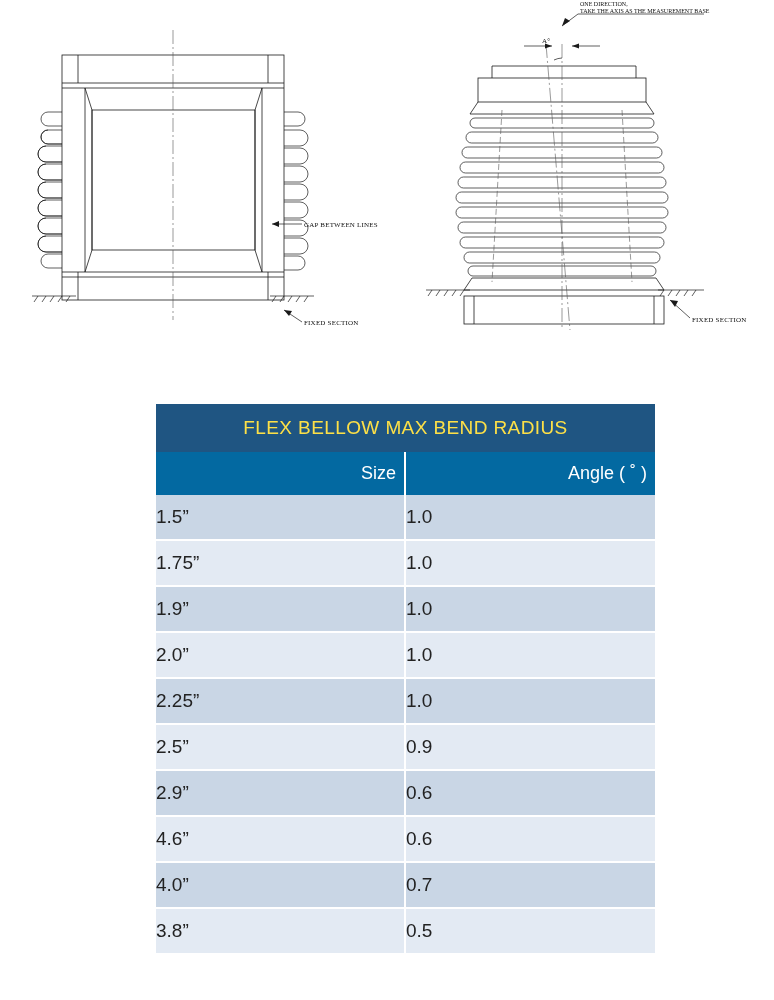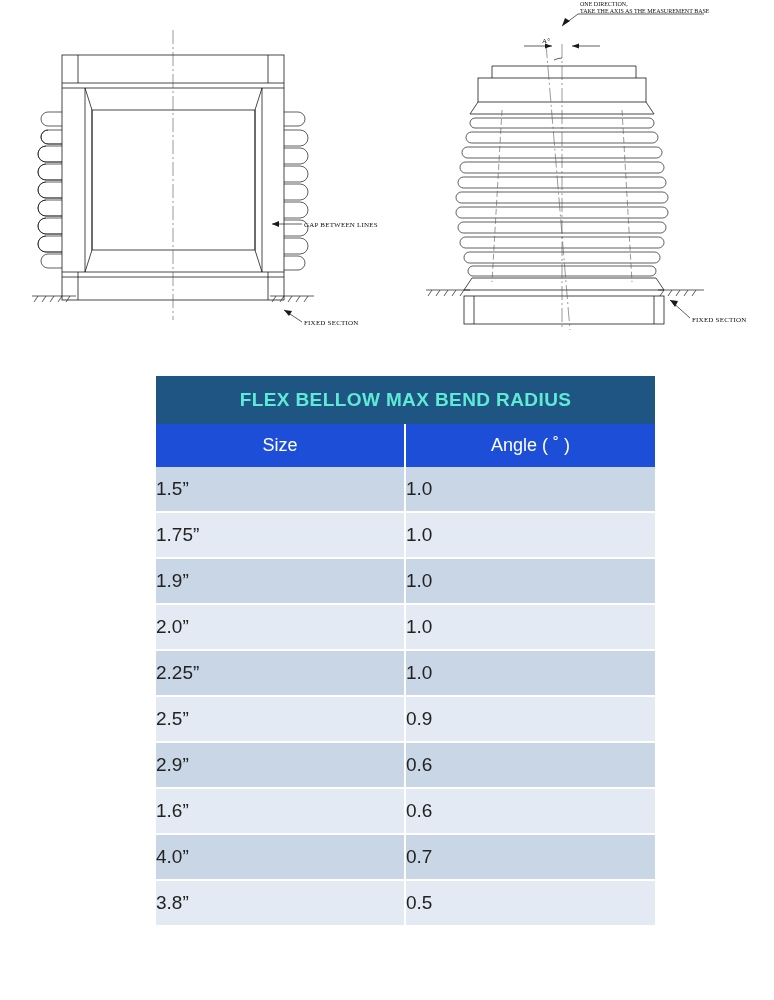--- a/index.html
+++ b/index.html
@@ -48,34 +48,35 @@
     width: 499px;
   }
   table.specs {
     border-collapse: collapse;
     width: 499px;
     table-layout: fixed;
   }
   table.specs caption {
     caption-side: top;
     background: #1F5582;
-    color: #5eead4;
+    color: #fde047;
     font-size: 19px;
     letter-spacing: 0.4px;
     padding: 13px 0 13px 0;
     text-align: center;
-    font-weight: bold;
+    font-weight: normal;
+    margin-top: 28px;
   }
   table.specs th {
-    background: #1d4ed8;
+    background: #0369a1;
     color: #ffffff;
     font-size: 18px;
     font-weight: normal;
-    padding: 11px 16px;
-    text-align: center;
+    padding: 11px 8px;
+    text-align: right;
     border-right: 2px solid #ffffff;
   }
   table.specs th:last-child {
     border-right: none;
   }
   table.specs td {
     font-size: 19px;
     color: #222222;
     padding: 11px 0;
     border-right: 2px solid #ffffff;
@@ -305,21 +306,21 @@
       </tr>
       <tr>
         <td>2.5”</td>
         <td>0.9</td>
       </tr>
       <tr>
         <td>2.9”</td>
         <td>0.6</td>
       </tr>
       <tr>
-        <td>1.6”</td>
+        <td>4.6”</td>
         <td>0.6</td>
       </tr>
       <tr>
         <td>4.0”</td>
         <td>0.7</td>
       </tr>
       <tr>
         <td>3.8”</td>
         <td>0.5</td>
       </tr>

